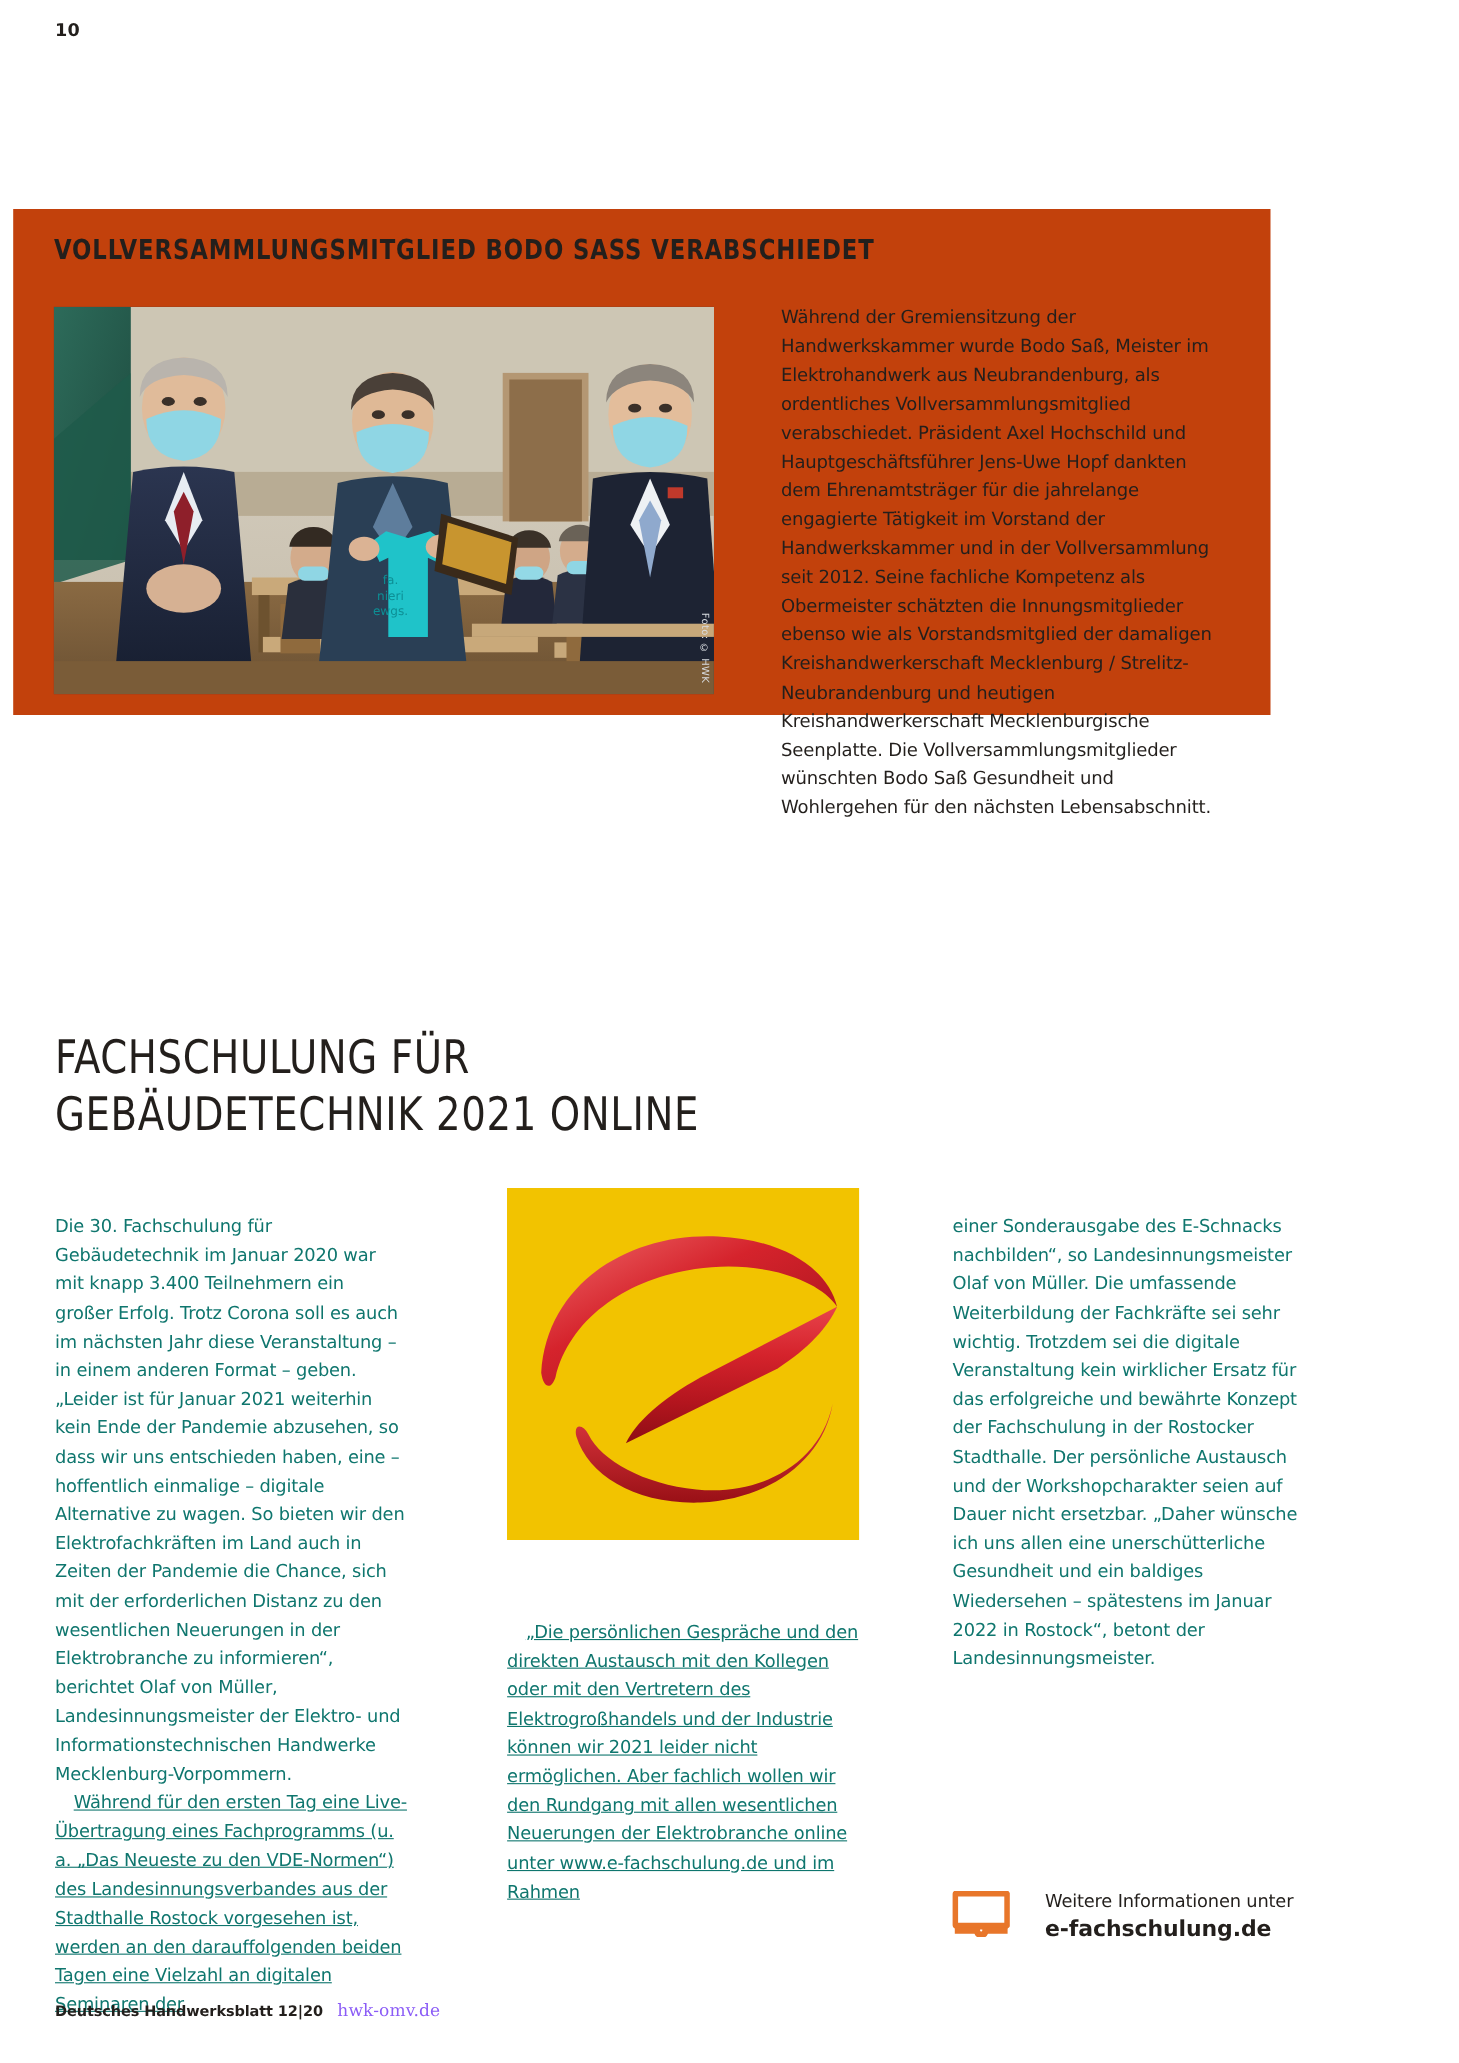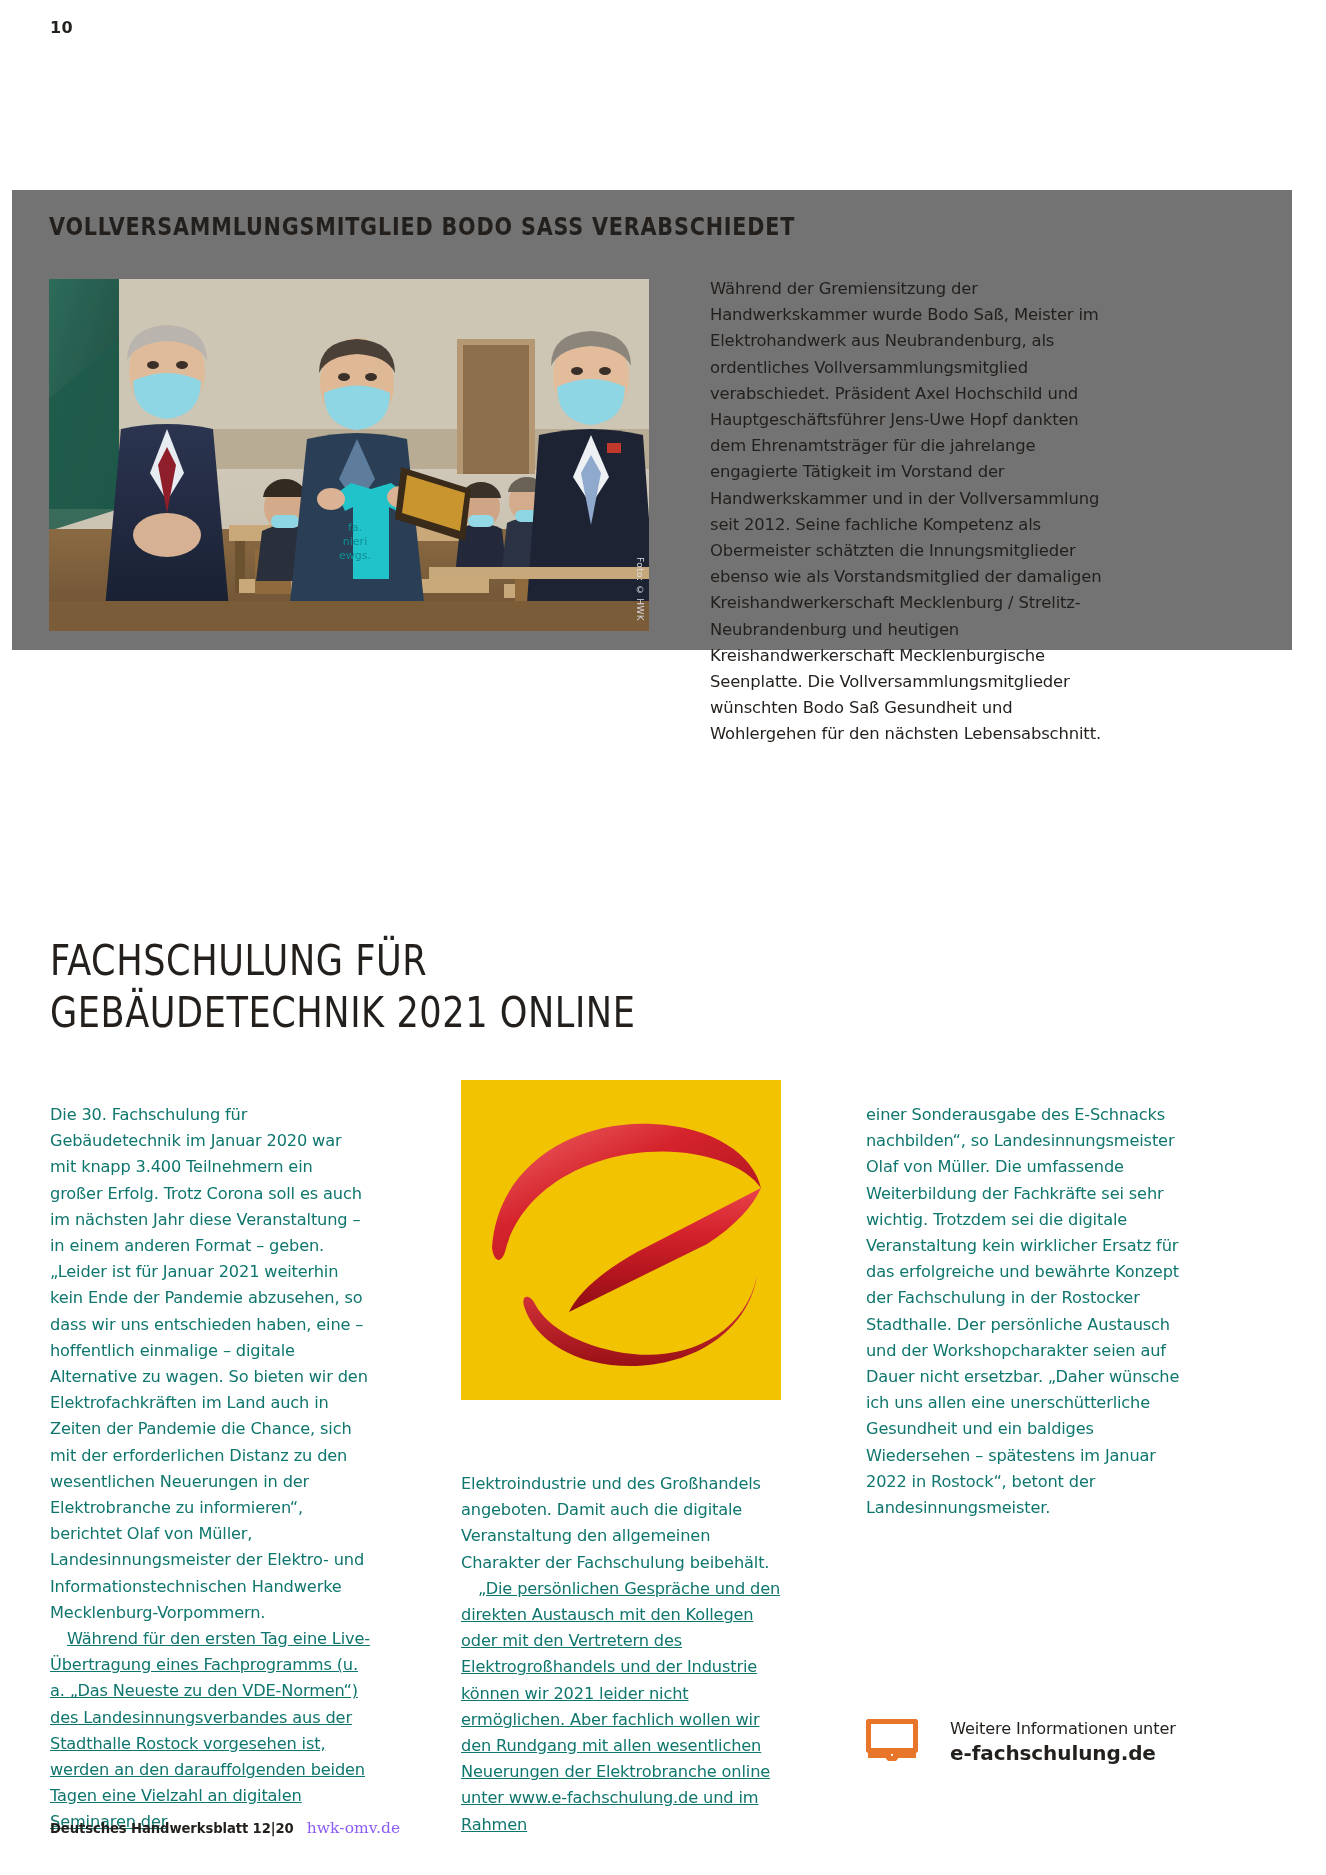--- a/index.html
+++ b/index.html
@@ -25,23 +25,23 @@
     font-size: 16px;
     letter-spacing: 0.3px;
     color: #231f1c;
   }
 
   
   .news-block {
     position: absolute;
     left: 12px;
     top: 190px;
-    width: 1280px;
+    width: 1143px;
     height: 460px;
-    background: #737373;
+    background: #c2410c;
   }
   .news-heading {
     position: absolute;
     left: 37px;
     top: 22px;
     font-family: "DejaVu Sans Condensed", "Liberation Sans Narrow", "Liberation Sans", sans-serif;
     font-weight: bold;
     font-size: 25px;
     letter-spacing: 0.9px;
     color: #231f1c;
@@ -349,21 +349,20 @@
     <path d="M63 226
              C 74 262, 118 288, 176 286
              C 240 283, 288 246, 296 196
              C 284 254, 226 280, 172 274
              C 124 269, 86 248, 74 224
              C 69 214, 60 214, 63 226 Z" fill="url(#redC)"></path>
   </svg>
 </div>
 
 <div class="col" id="col2">
-  <p>Elektroindustrie und des Großhandels angeboten. Damit auch die digitale Veranstaltung den allgemeinen Charakter der Fachschulung beibehält.</p>
   <p class="indent">„Die persönlichen Gespräche und den direkten Austausch mit den Kollegen oder mit den Vertretern des Elektrogroßhandels und der Industrie können wir 2021 leider nicht ermöglichen. Aber fachlich wollen wir den Rundgang mit allen wesentlichen Neuerungen der Elektrobranche online unter www.e-fachschulung.de und im Rahmen</p>
 </div>
 
 <div class="col" id="col3">
   <p>einer Sonderausgabe des E-Schnacks nachbilden“, so Landesinnungsmeister Olaf von Müller. Die umfassende Weiterbildung der Fachkräfte sei sehr wichtig. Trotzdem sei die digitale Veranstaltung kein wirklicher Ersatz für das erfolgreiche und bewährte Konzept der Fachschulung in der Rostocker Stadthalle. Der persönliche Austausch und der Workshopcharakter seien auf Dauer nicht ersetzbar. „Daher wünsche ich uns allen eine unerschütterliche Gesundheit und ein baldiges Wiedersehen – spätestens im Januar 2022 in Rostock“, betont der Landesinnungsmeister.</p>
 </div>
 
 <div class="info-note">
   <span class="monitor-icon">
     <svg width="52" height="42" viewBox="0 0 52 42">

